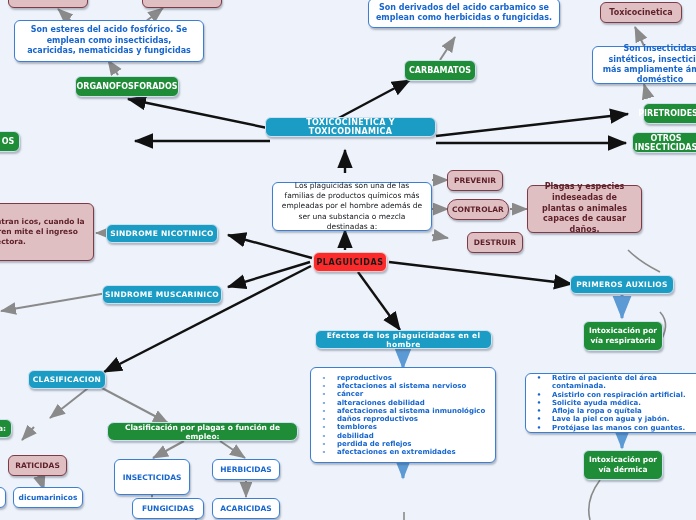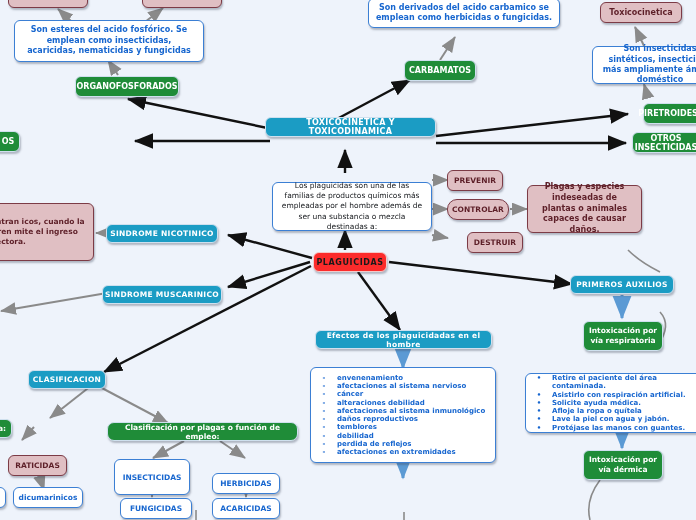--- a/index.html
+++ b/index.html
@@ -221,39 +221,39 @@
   <div class="node n-whiteblue" style="left:13px; top:487px; width:70px; height:21px; font-size:7.5px;">
     <span>dicumarinicos</span>
   </div>
   <div class="node n-whiteblue" style="left:-26px; top:487px; width:32px; height:21px; font-size:7.5px;">
     <span></span>
   </div>
 
   <div class="node n-whiteblue" style="left:114px; top:459px; width:76px; height:36px; font-size:7.5px;text-align:center;">
     <span>INSECTICIDAS</span>
   </div>
-  <div class="node n-whiteblue" style="left:120px; top:498px; width:72px; height:21px; font-size:7.5px;">
+  <div class="node n-whiteblue" style="left:132px; top:498px; width:72px; height:21px; font-size:7.5px;">
     <span>FUNGICIDAS</span>
   </div>
-  <div class="node n-whiteblue" style="left:212px; top:473px; width:68px; height:21px; font-size:7.5px;">
+  <div class="node n-whiteblue" style="left:212px; top:459px; width:68px; height:21px; font-size:7.5px;">
     <span>HERBICIDAS</span>
   </div>
   <div class="node n-whiteblue" style="left:212px; top:498px; width:68px; height:21px; font-size:7.5px;">
     <span>ACARICIDAS</span>
   </div>
 
   <div class="node n-teal" style="left:315px; top:330px; width:177px; height:19px; font-size:7.5px;">
     <span>Efectos de los plaguicidadas en el hombre</span>
   </div>
 
   <div class="node n-whiteblue n-list" style="left:310px; top:367px; width:186px; height:96px; font-size:7px;">
     <ul>
         <li>
           <span class="bullet">-</span>
-          <span class="txt">envenenamiento</span>
+          <span class="txt">reproductivos</span>
         </li>
         <li>
           <span class="bullet">-</span>
           <span class="txt">afectaciones al sistema nervioso</span>
         </li>
         <li>
           <span class="bullet">-</span>
           <span class="txt">cáncer</span>
         </li>
         <li>

